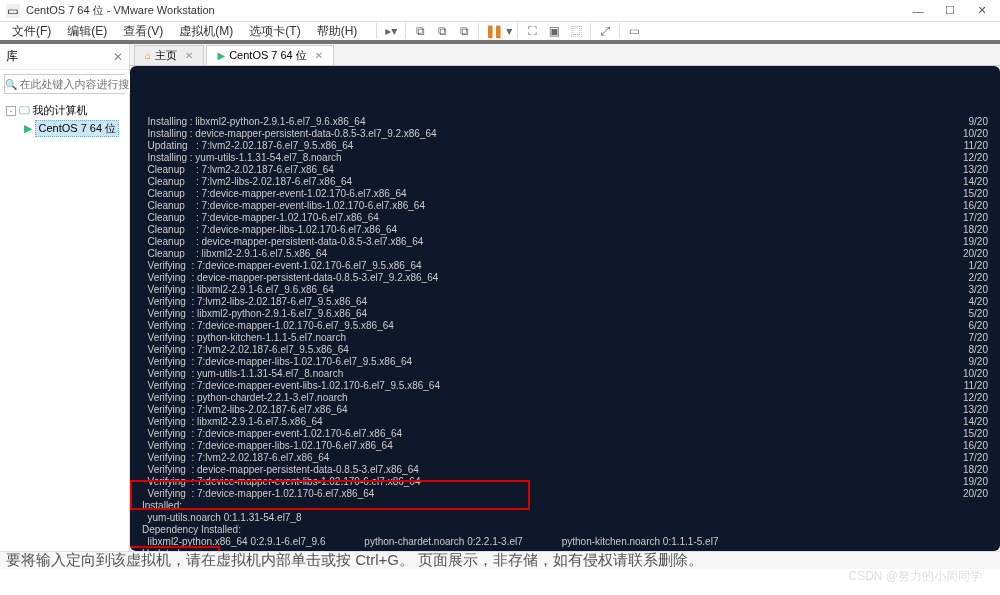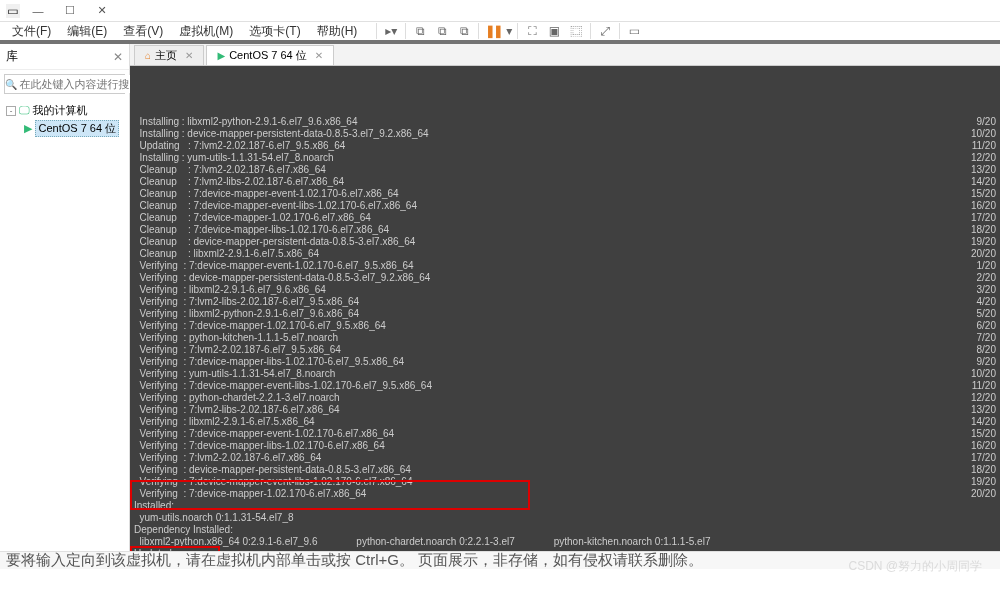--- a/index.html
+++ b/index.html
@@ -35,36 +35,37 @@
 .selected .treelabel { background: #cde6f7; border: 1px dotted #7ab; padding: 0 2px; }
 .foldersq { width: 10px; height: 10px; border: 1px solid #aaa; display: inline-flex; align-items: center; justify-content: center; font-size: 8px; color: #555; }
 
 .content { flex: 1; display: flex; flex-direction: column; background: #fff; }
 .tabbar { height: 22px; background: #f3f3f3; display: flex; align-items: flex-end; border-bottom: 1px solid #ccc; padding-left: 4px; }
 .tab { height: 20px; padding: 0 10px; display: flex; align-items: center; gap: 4px; background: #eee; border: 1px solid #ccc; border-bottom: none; font-size: 11px; margin-right: 2px; cursor: pointer; }
 .tab.active { background: #fff; }
 .tab .x { font-size: 10px; color: #999; margin-left: 4px; }
 .homeicon { color: #e67e22; font-size: 10px; }
 
-.terminal { flex: 1; background: #404040; color: #ccc; font-family: Consolas, "Courier New", monospace; font-size: 10px; line-height: 12px; padding: 2px 4px; white-space: pre; overflow: hidden; position: relative; }
+.terminal { flex: 1; background: #0f172a; color: #ccc; font-family: Consolas, "Courier New", monospace; font-size: 10px; line-height: 12px; padding: 2px 12px; white-space: pre; overflow: hidden; position: relative; border-radius: 6px; }
 .terminal .line { display: flex; justify-content: space-between; }
 .terminal .r { color: #ccc; }
 .redbox { position: absolute; border: 2px solid #d00; pointer-events: none; }
 
 
 .statusbar { height: 18px; background: #f7f7f7; border-top: 1px solid #e0e0e0; font-size: 15px; color: #555; display: flex; align-items: center; padding: 0 6px; }
 
 
-.watermark { position: absolute; right: 18px; bottom: 20px; color: rgba(200,200,200,0.6); font-size: 12px; margin-top: 28px; }
+.watermark { position: absolute; right: 18px; bottom: 10px; color: rgba(200,200,200,0.6); font-size: 12px; margin-top: 28px; }
 </style>
 </head>
 <body>
 
 <div class="titlebar">
   <span class="icon">▭</span>
+  <span class="title">CentOS 7 64 位 - VMware Workstation</span>
   <div class="winbtns">
     <span class="winbtn">—</span>
     <span class="winbtn">☐</span>
     <span class="winbtn">✕</span>
   </div>
 </div>
 
 <div class="menubar">
   <span class="menuitem">文件(F)</span>
   <span class="menuitem">编辑(E)</span>

